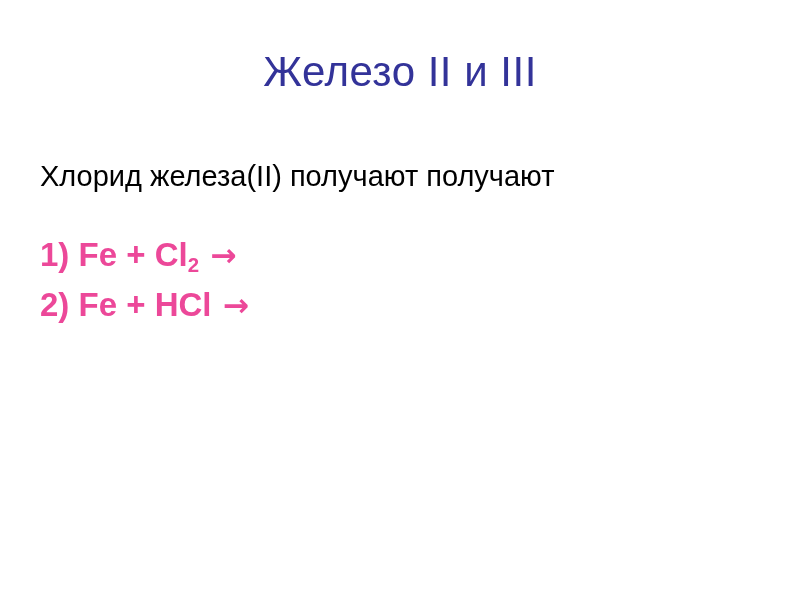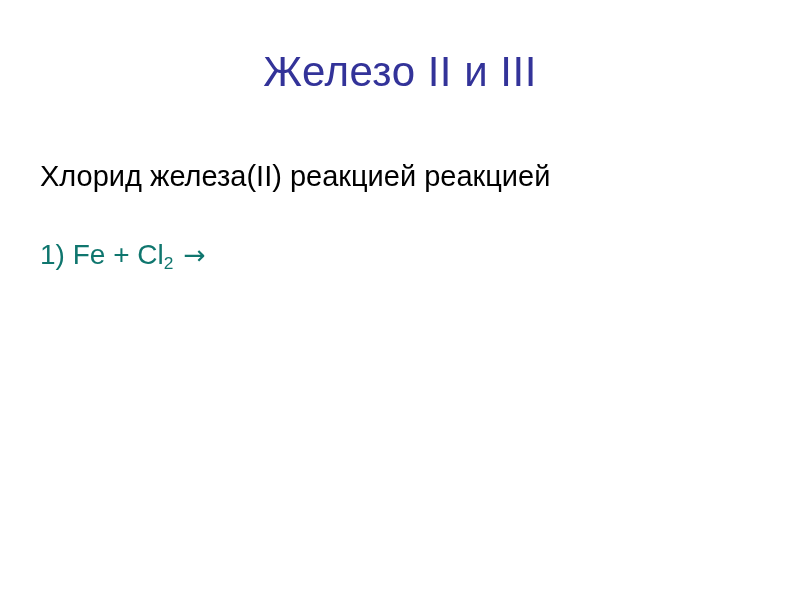--- a/index.html
+++ b/index.html
@@ -54,25 +54,25 @@
   }
 
   .equation-list {
     list-style: none;
     margin: 0;
     padding: 0;
   }
 
   .equation-item {
     font-family: "Liberation Sans", sans-serif;
-    font-size: 28px;
-    font-weight: 400;
+    font-size: 33px;
+    font-weight: 700;
     line-height: 50px;
     height: 50px;
-    color: #0f766e;
+    color: #ec4899;
     white-space: nowrap;
   }
 
   .equation-item .num {
     display: inline;
   }
 
   .equation-item .formula {
     display: inline;
   }
@@ -92,32 +92,41 @@
 </style>
 </head>
 <body>
 
 <div id="slide" style="background: rgb(255, 255, 255);">
 
   <div class="slide-title" style="color: rgb(51, 51, 153);">Железо II и III</div>
 
   <div class="body-block">
 
-    <p class="lead-line">Хлорид железа(II) реакцией реакцией</p>
+    <p class="lead-line">Хлорид железа(II) получают получают</p>
 
     <ol class="equation-list">
 
       <li class="equation-item">
         <span class="num">1)</span>
         <span class="formula">
           <span>Fe</span>
           <span>+</span>
           <span>Cl<sub>2</sub></span>
           <span class="arrow">→</span>
         </span>
       </li>
 
+      <li class="equation-item">
+        <span class="num">2)</span>
+        <span class="formula">
+          <span>Fe</span>
+          <span>+</span>
+          <span>HCl</span>
+          <span class="arrow">→</span>
+        </span>
+      </li>
 
 
 
     </ol>
   </div>
 </div>
 
 </body></html>

